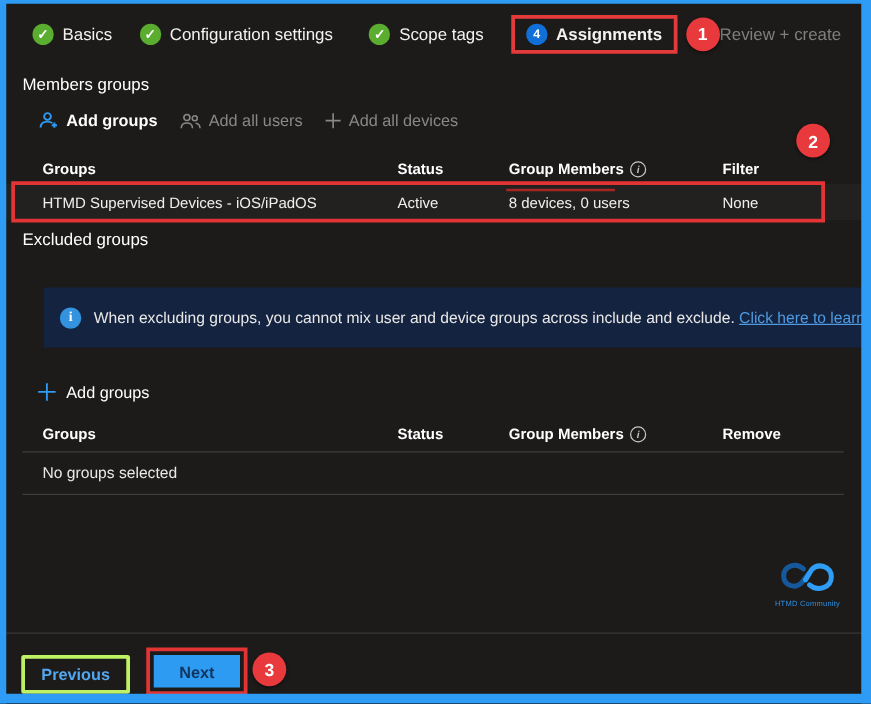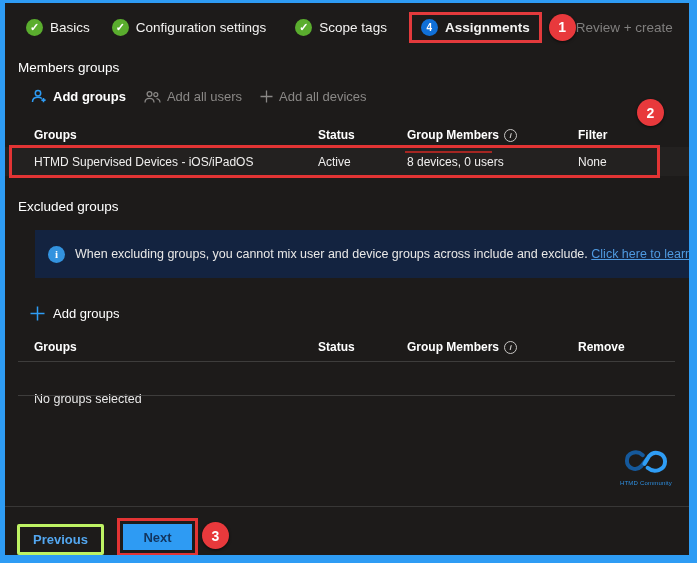--- a/index.html
+++ b/index.html
@@ -46,21 +46,21 @@
   
   .banner{position:absolute;left:35px;top:230px;width:657px;height:48px;background:#132340;display:flex;align-items:center;
     gap:10px;padding-left:13px;box-sizing:border-box;overflow:hidden;white-space:nowrap;font-size:12.5px;color:#e9e8e7;}
   .banner .info-icon{width:17px;height:17px;border-radius:50%;background:#3393df;color:#fff;display:flex;align-items:center;
     justify-content:center;font-size:11px;font-weight:bold;font-family:"Liberation Serif",serif;flex:0 0 auto;}
   .banner a{color:#4f9ae0;text-decoration:underline;}
 
   .add2{position:absolute;left:30px;top:306px;display:flex;align-items:center;gap:8px;font-size:13px;color:#ffffff;}
 
   .divider{position:absolute;left:18px;width:657px;height:1px;background:#3e3d3c;}
-  .empty-text{position:absolute;left:34px;top:371px;font-size:12.5px;color:#e8e8e8;margin-top:21px;}
+  .empty-text{position:absolute;left:34px;top:371px;font-size:12.5px;color:#e8e8e8;}
 
   
   .logo{position:absolute;left:616px;top:448px;width:60px;text-align:center;}
   .logo .caption{font-size:6px;color:#2e8fe0;margin-top:1px;letter-spacing:.2px;}
 
   
   .footer-divider{position:absolute;left:5px;top:506px;width:687px;height:1px;background:#383736;}
   .btn-prev{position:absolute;left:17px;top:524px;width:81px;height:25px;background:transparent;border:3px solid #bef264;
     border-radius:2px;color:#53a7f0;font-size:13px;display:flex;align-items:center;justify-content:center;
     font-family:"Liberation Sans",sans-serif;font-weight:bold;}
@@ -140,21 +140,21 @@
   </div>
   <div class="trow cols" style="top:147px;">
     <span>HTMD Supervised Devices - iOS/iPadOS</span>
     <span>Active</span>
     <span>8 devices, 0 users</span>
     <span>None</span>
   </div>
   <div class="red-box" style="left:9px;top:145px;width:651px;height:33px;"></div>
   <div class="red-underline"></div>
 
-  <div class="section-heading" style="top:199px;">Excluded groups</div>
+  <div class="section-heading" style="top:184px;">Excluded groups</div>
 
   <div class="banner">
     <span class="info-icon">i</span>
     <span><span>When excluding groups, you cannot mix user and device groups across include and exclude.</span>
       <a href="#">Click here to learn more about</a></span>
   </div>
 
   <div class="add2">
     <svg width="15" height="15" viewBox="0 0 15 15">
       <path d="M7.5 0.5 v14 M0.5 7.5 h14" stroke="#2e9cf4" stroke-width="1.5"></path>

